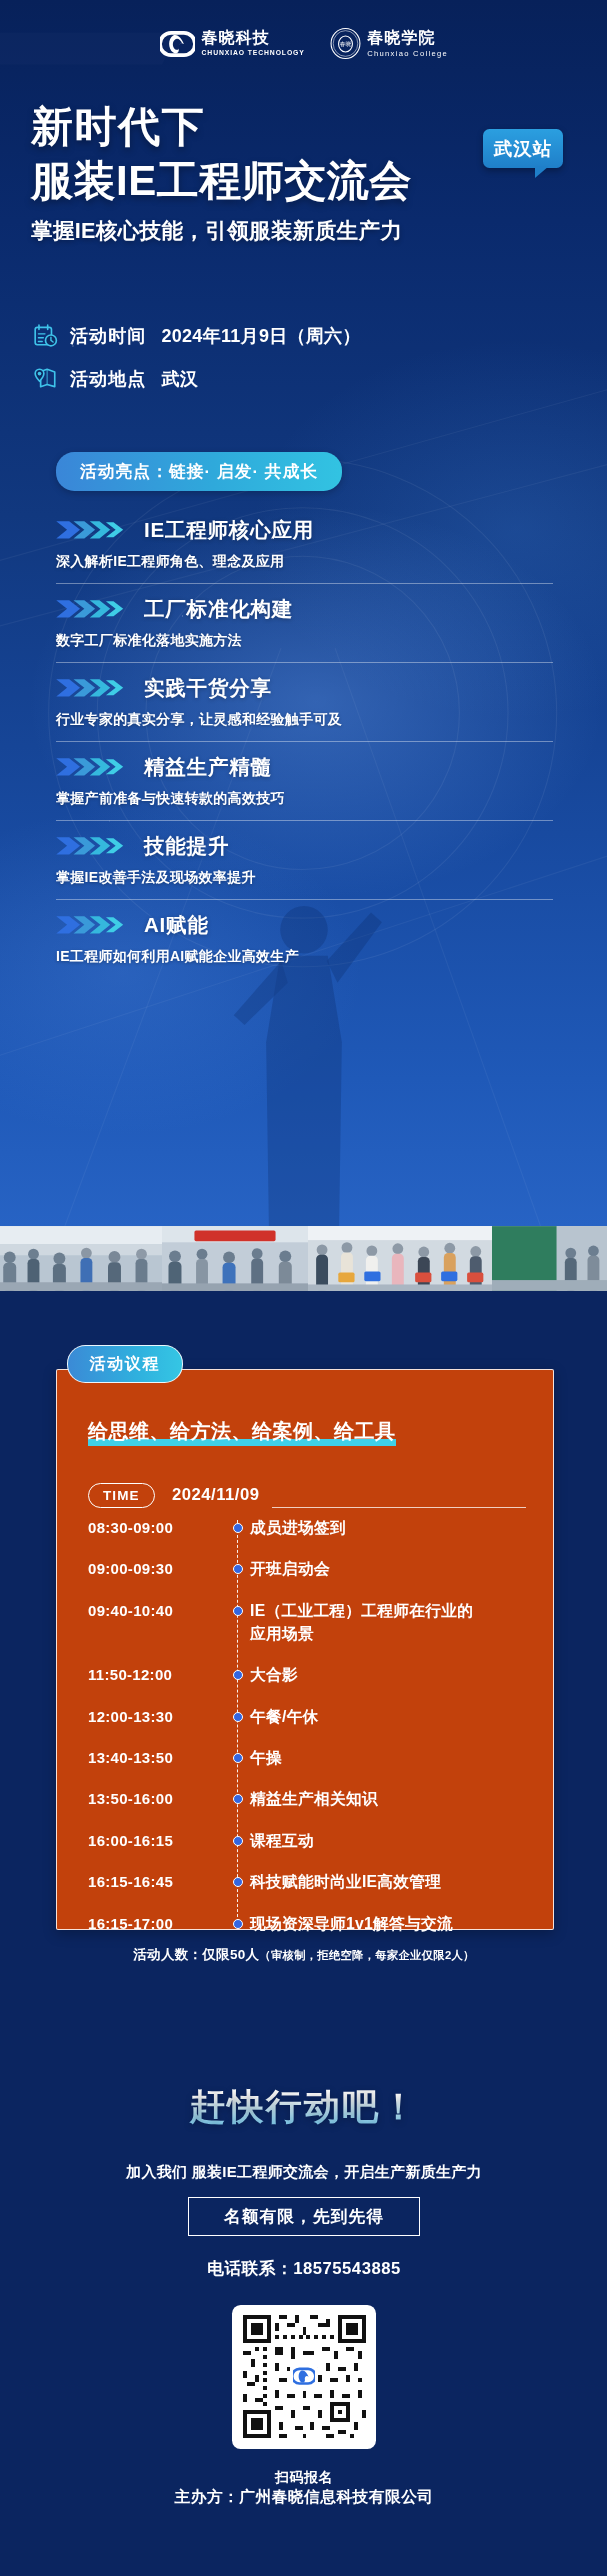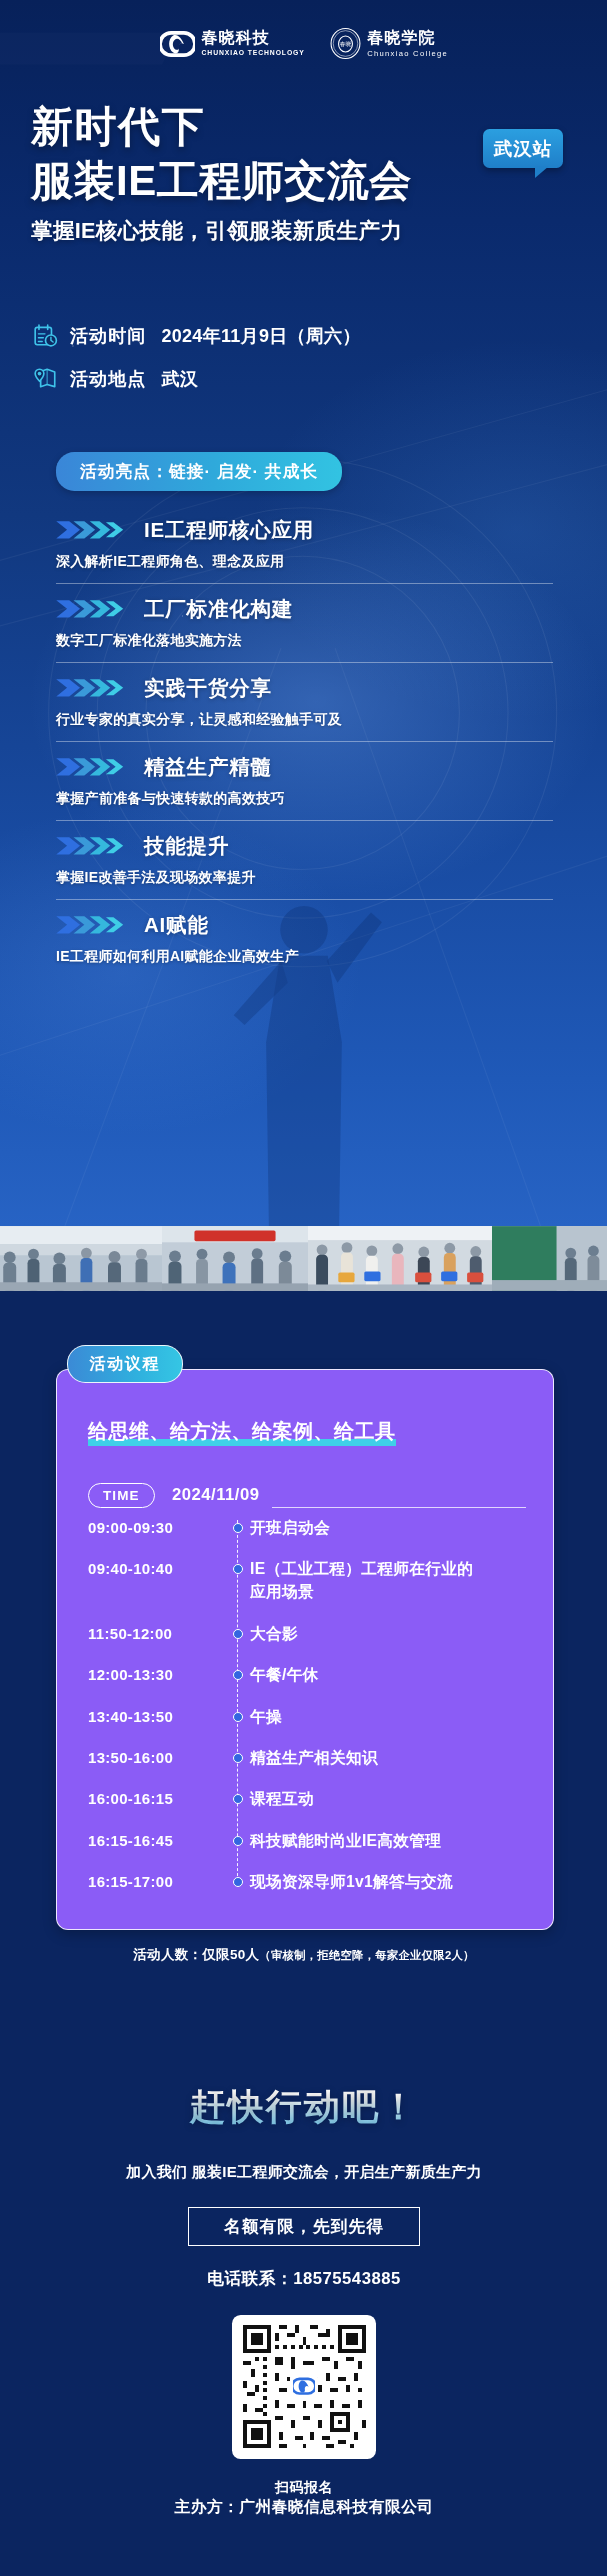--- a/index.html
+++ b/index.html
@@ -117,21 +117,21 @@
   .ph{position:relative;overflow:hidden;}
   .ph1{width:162px;height:65px;background:linear-gradient(160deg,#d8dfe6 0%,#9fb0bd 40%,#6c7f90 100%);}
   .ph2{width:146px;height:65px;background:linear-gradient(160deg,#cfd9e2 0%,#8f9fae 45%,#5b6c7c 100%);}
   .ph3{width:184px;height:65px;background:linear-gradient(160deg,#e3e8ec 0%,#b9c3cc 40%,#8794a1 100%);}
   .ph4{width:116px;height:65px;background:linear-gradient(160deg,#cdd7de 0%,#7e8f9e 50%,#4e6170 100%);}
 
   
   .agenda-sec{position:absolute;top:1291px;left:0;width:608px;height:681px;background:#0b2560;}
   .agenda-card{
     position:absolute;left:56px;top:78px;width:496px;height:559px;
-    background:#8b5cf6;border-radius:12px;
+    background:#c2410c;border-radius:2px;
     border:1.1px solid rgba(255,255,255,.85);
     box-shadow:0 3.2px 13px rgba(0,0,0,.25);
   }
   .agenda-pill{
     position:absolute;left:67px;top:54px;z-index:5;
     padding:7.6px 21.6px;border-radius:18.4px;
     background:linear-gradient(90deg,#3b8ad6 0%,#2fb0de 60%,#35c6e4 100%);
     border:1.1px solid rgba(255,255,255,.9);
     color:#fff;font-size:16px;font-weight:bold;letter-spacing:1.6px;
   }
@@ -169,21 +169,21 @@
   
   .cta{position:absolute;top:2022px;left:0;width:608px;height:554px;background:#0b2560;text-align:center;}
   .cta-title{
     margin-top:61px;font-size:36px;font-weight:bold;letter-spacing:2.2px;
     background:linear-gradient(180deg,#ffffff 28%, #8fd4f2 78%, #64bfe8 100%);
     -webkit-background-clip:text;background-clip:text;color:transparent;
     text-shadow:0 2.2px 7.6px rgba(0,0,0,.25);
   }
   .cta-sub{margin-top:31px;font-size:15px;font-weight:bold;color:#fff;letter-spacing:0.3px;}
   .cta-box{
-    display:inline-block;margin-top:25px;padding:7px 35px;
+    display:inline-block;margin-top:15px;padding:7px 35px;
     border:1.4px solid #fff;color:#fff;font-size:16.7px;font-weight:bold;letter-spacing:1.1px;
   }
   .cta-phone{margin-top:20.5px;font-size:16.7px;font-weight:bold;color:#fff;letter-spacing:0.5px;}
   .qr-wrap{
     position:relative;display:inline-block;margin-top:25px;
     width:131px;height:131px;background:#fff;border-radius:8.6px;padding:6.5px;
   }
   .qr{width:131px;height:131px;display:block;}
   .qr-logo{
     position:absolute;left:50%;top:50%;transform:translate(-50%,-50%);
@@ -467,20 +467,27 @@
 
       <div class="time-row">
         <span class="time-pill">TIME</span>
         <span class="time-val">2024/11/09</span>
         <span class="time-line"></span>
       </div>
 
       <div class="sched">
         <div class="sched-rail"></div>
 
+        <div class="srow">
+          <span class="stime">08:30-09:00</span>
+          <span class="sdot">
+              <i></i>
+            </span>
+          <span class="stext">成员进场签到</span>
+        </div>
         <div class="srow">
           <span class="stime">09:00-09:30</span>
           <span class="sdot">
               <i></i>
             </span>
           <span class="stext">开班启动会</span>
         </div>
         <div class="srow">
           <span class="stime">09:40-10:40</span>
           <span class="sdot">

